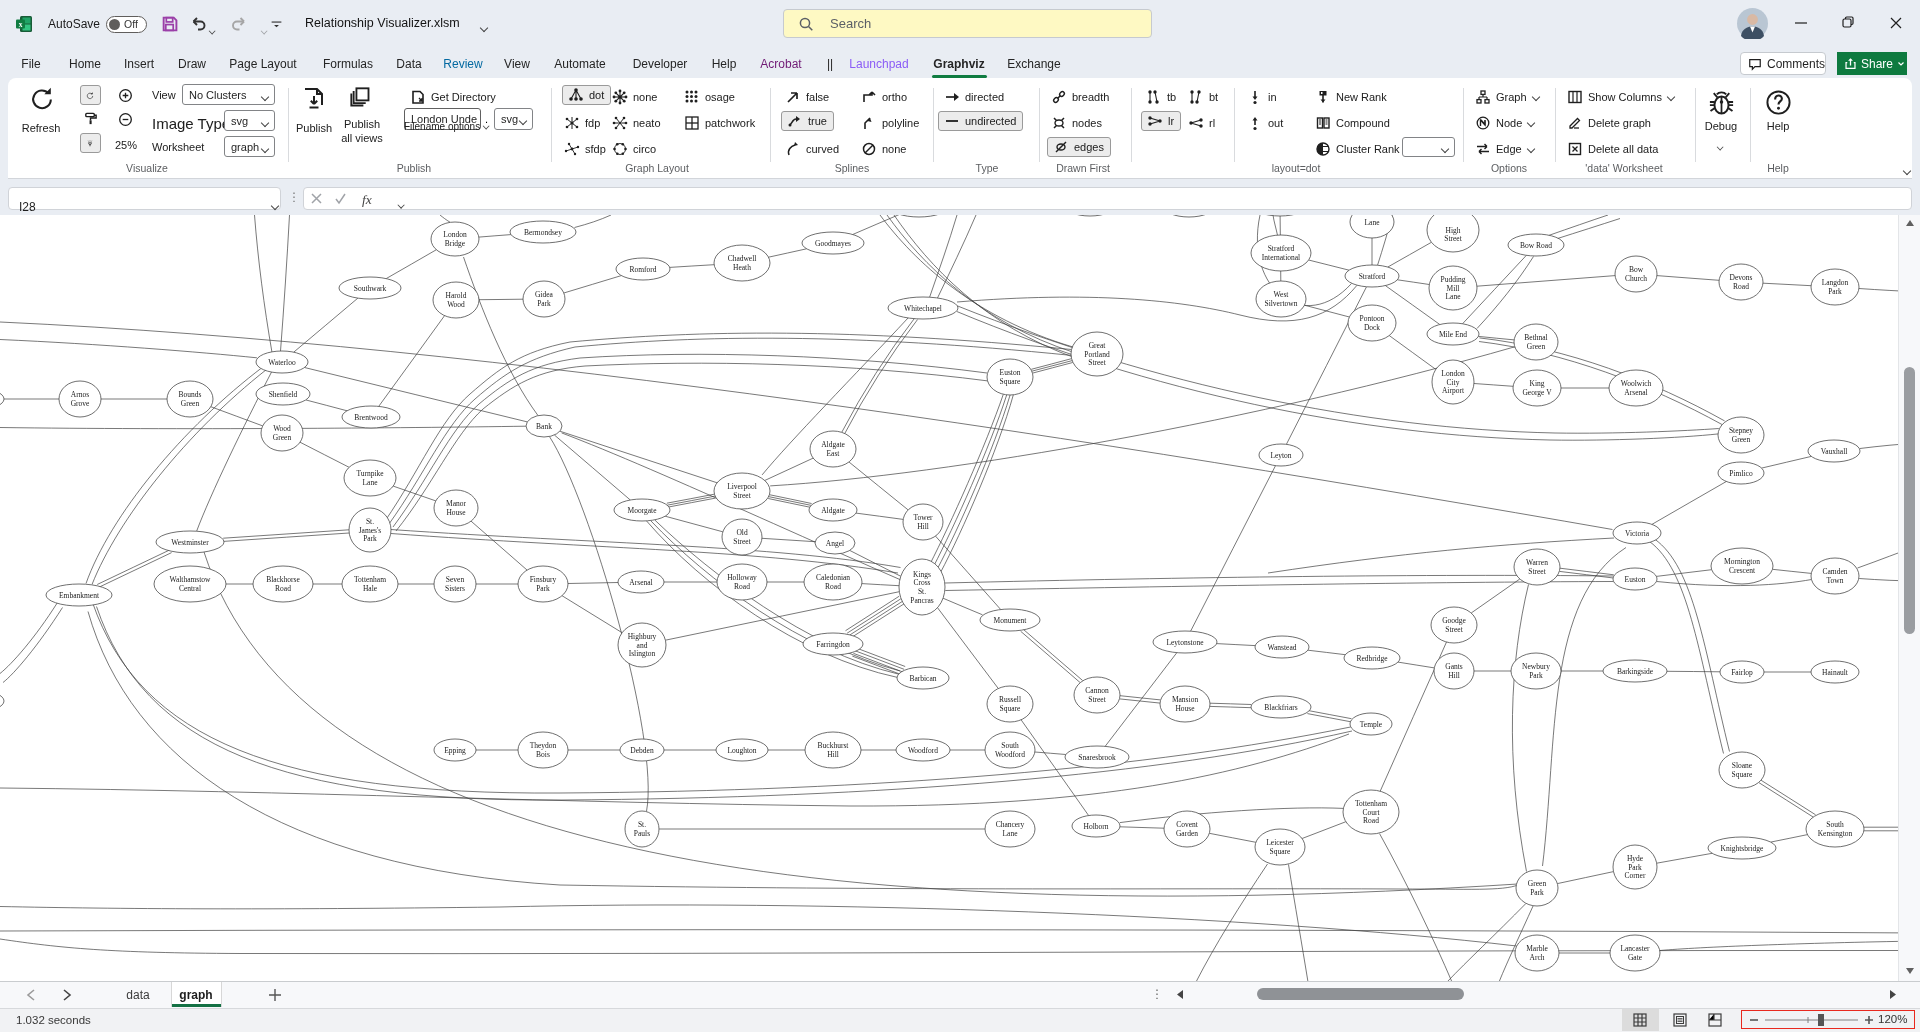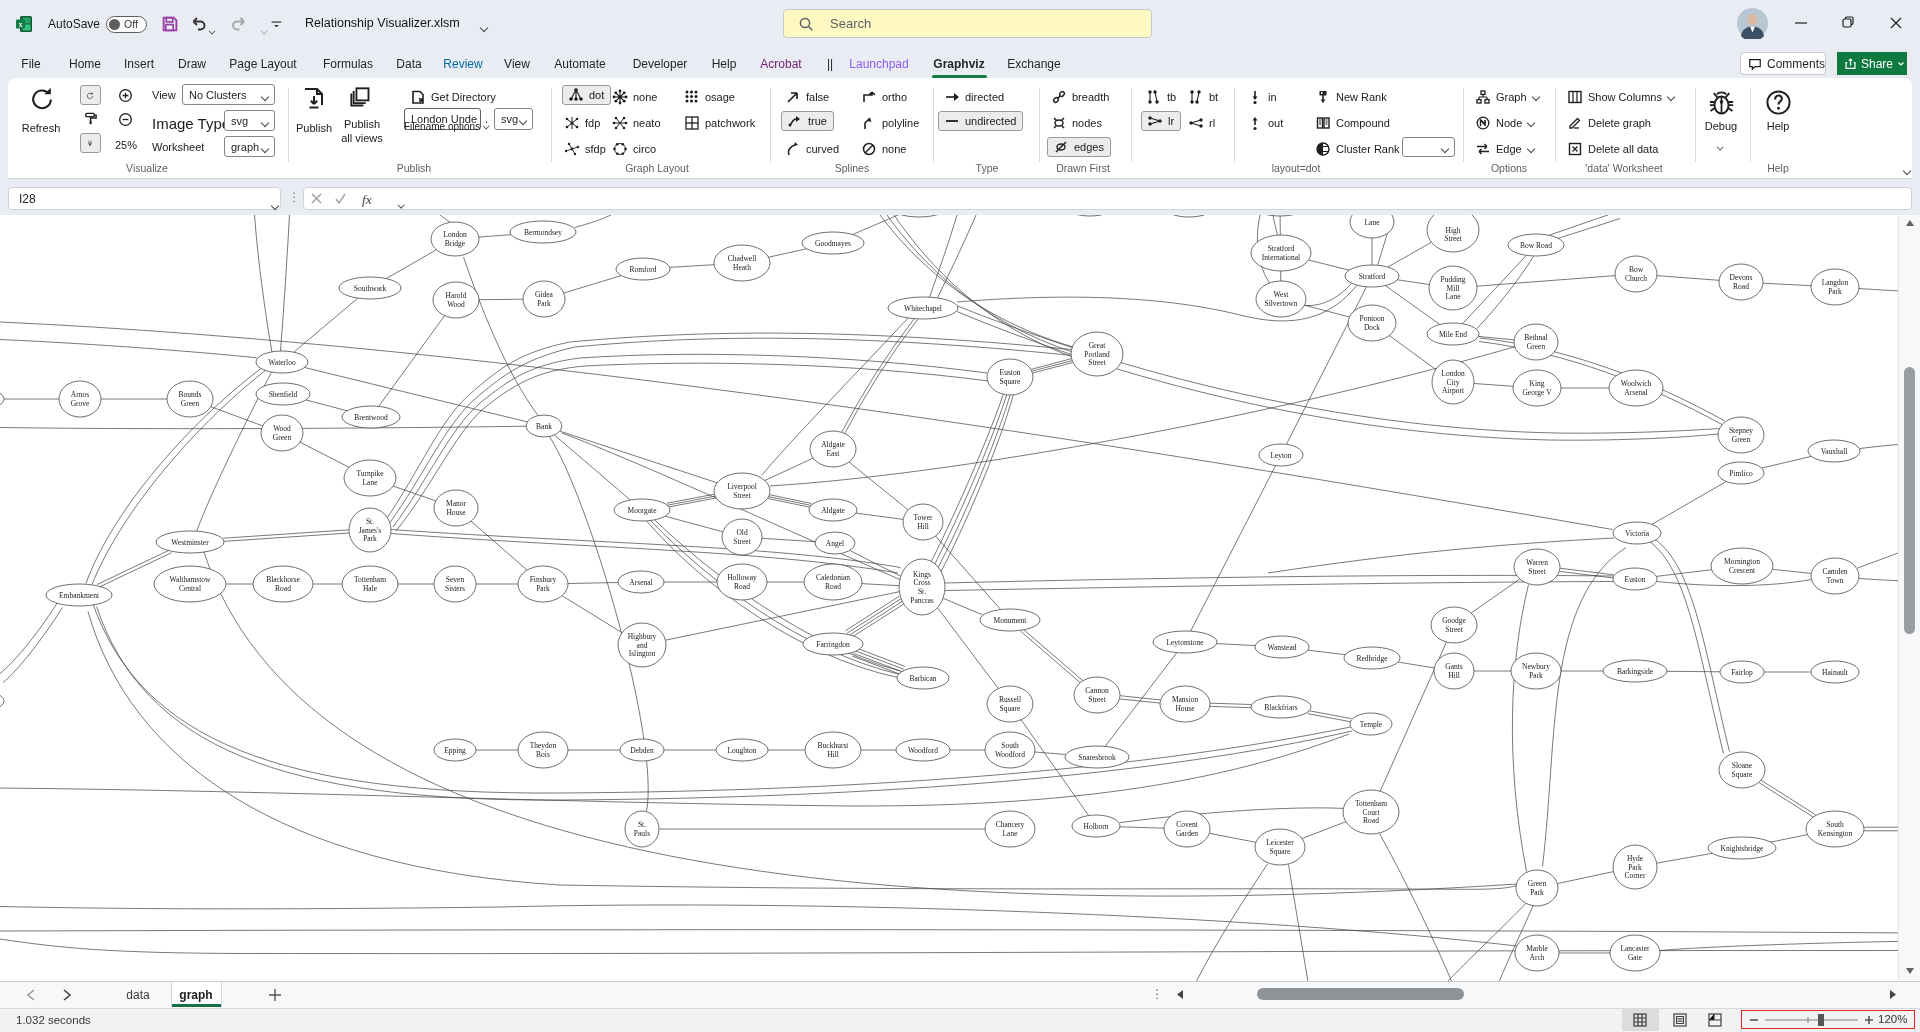--- a/index.html
+++ b/index.html
@@ -530,21 +530,21 @@
 <div class="sep" style="left:1750px"></div>
 <div class="abs" style="left:1765px;top:89px"><svg width="27" height="27" viewBox="0 0 28 28">
       <circle cx="14" cy="14" r="11.5" fill="none" stroke="#1f1f1f" stroke-width="2"></circle>
       <path d="M10.5 11c0-5.5 7-5.5 7-1 0 3-3.5 2.8-3.5 6" fill="none" stroke="#1f1f1f" stroke-width="2.2"></path>
       <circle cx="14" cy="20" r="1.5" fill="#1f1f1f"></circle>
     </svg></div>
 <div class="abs" style="left:1778px;top:120px;transform:translateX(-50%);font-size:11px;color:#202020">Help</div>
 <div class="glabel" style="left:1778px;top:162px">Help</div>
 <div class="car abs" style="left:1893px;top:161px"></div>
 <div id="fbar"></div>
-<div class="abs" style="left:8px;top:187px;width:273px;height:23px;background:#fff;border:1px solid #d0d3d8;border-radius:4px"><div class="abs" style="left:10px;top:4px;font-size:12px;color:#1f1f1f">I28</div><span class="car abs" style="left:263px;top:8px"></span></div>
+<div class="abs" style="left:8px;top:187px;width:273px;height:23px;background:#fff;border:1px solid #d0d3d8;border-radius:4px"><div class="abs" style="left:10px;top:12px;font-size:12px;color:#1f1f1f">I28</div><span class="car abs" style="left:263px;top:8px"></span></div>
 <div class="abs" style="left:288px;top:190px;font-size:12px;color:#777;letter-spacing:0">⋮</div>
 <div class="abs" style="left:303px;top:187px;width:1609px;height:23px;background:#fff;border:1px solid #d0d3d8;border-radius:4px"></div>
 <svg class="abs" style="left:310px;top:191px" width="90" height="16" viewBox="0 0 90 16">
     <path d="M2 3l9 9M11 3l-9 9" stroke="#a0a3a8" stroke-width="1.5"></path>
     <path d="M26 8l3 4 6-9" stroke="#a0a3a8" stroke-width="1.5" fill="none"></path>
     <text x="52" y="13" font-size="13.5" font-style="italic" font-family="Liberation Serif" fill="#444">fx</text>
   </svg>
 <span class="car abs" style="left:375px;top:195px;transform:scale(.85)"></span>
 
 <div id="canvas">

